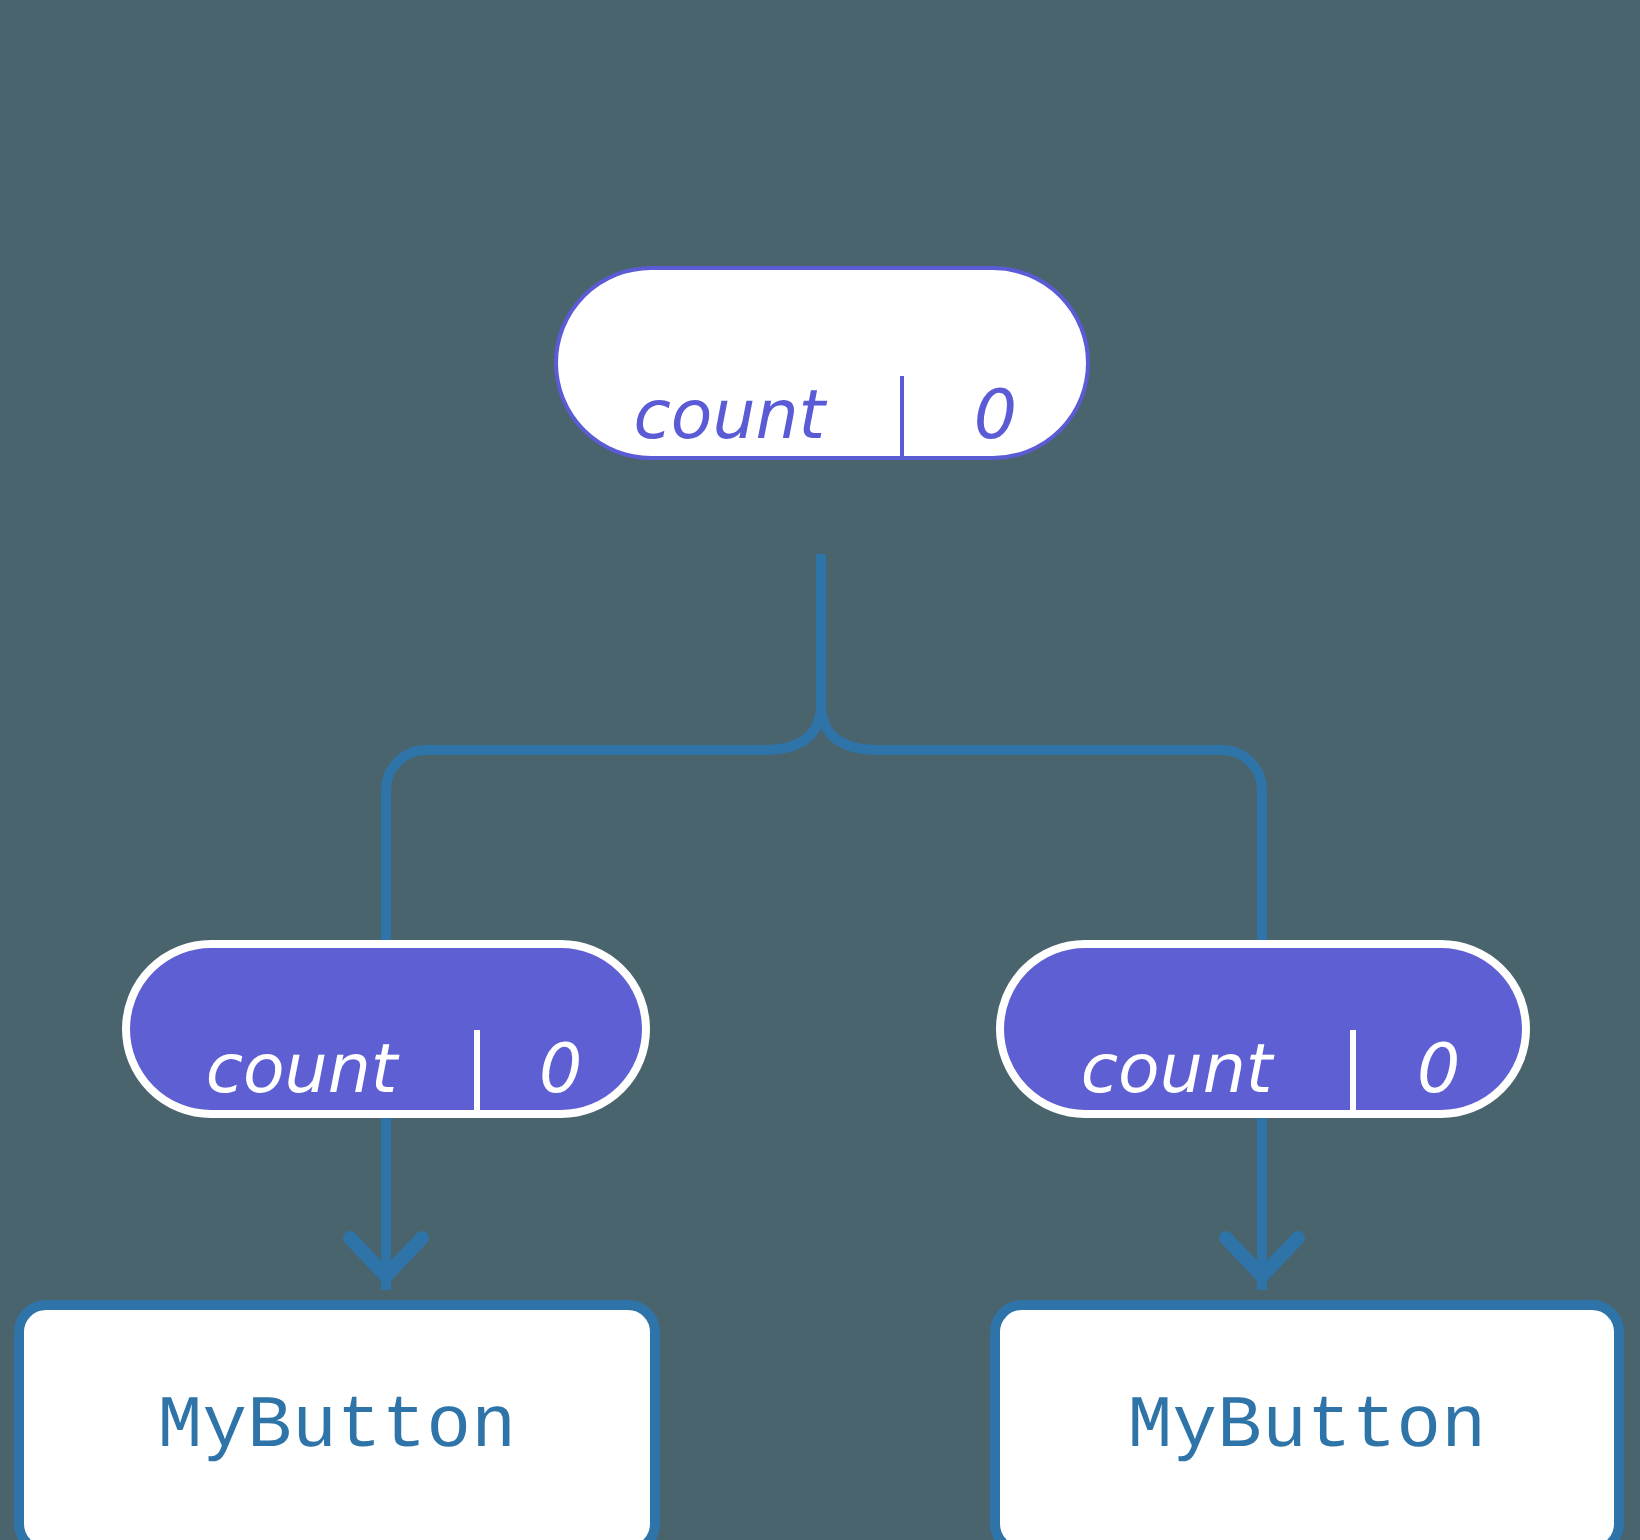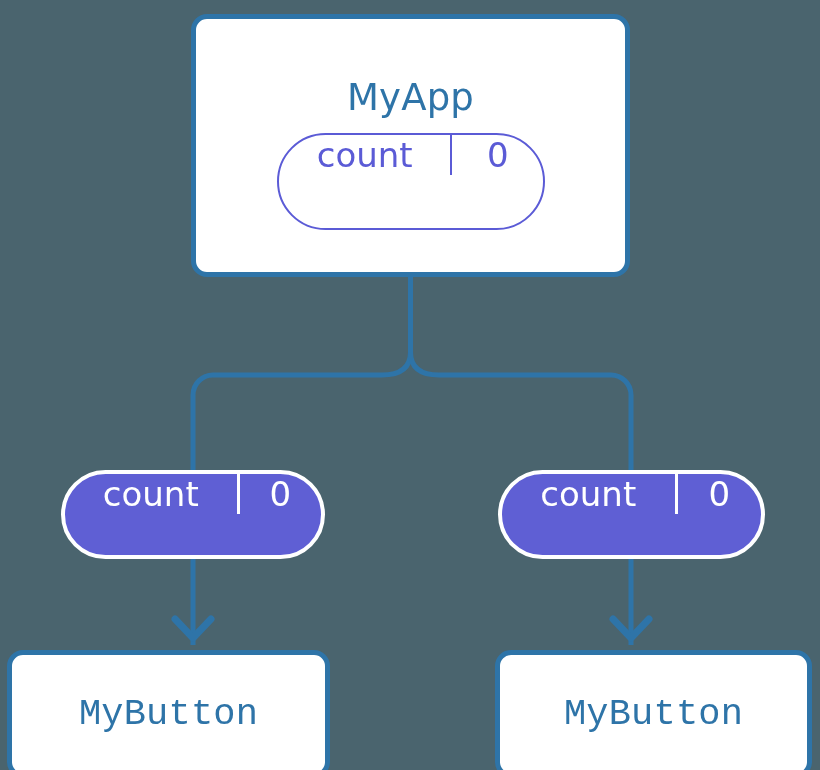--- a/index.html
+++ b/index.html
@@ -80,24 +80,25 @@
     left: 495px;
     top: 650px;
     width: 317px;
     height: 128px;
   }
 
   
   .pill {
     position: absolute;
     display: flex;
-    align-items: flex-start;
+    align-items: flex-end;
     box-sizing: border-box;
     border-radius: 999px;
     overflow: hidden;
+    font-style: italic;
   }
   .pill-key,
   .pill-val {
     display: flex;
     align-items: center;
     justify-content: center;
     font-size: 34px;
     box-sizing: border-box;
   }
 
@@ -166,23 +167,20 @@
     <path d="M410.5 352 C 410.5 368, 400 375, 382 375 L 213 375 A 20 20 0 0 0 193 395 L 193 470" stroke="#2e74a8" stroke-width="5" stroke-linecap="butt"></path>
     <path d="M410.5 352 C 410.5 368, 421 375, 439 375 L 611 375 A 20 20 0 0 1 631 395 L 631 470" stroke="#2e74a8" stroke-width="5" stroke-linecap="butt"></path>
 
     <path d="M193 559 L193 645" stroke="#2e74a8" stroke-width="5" stroke-linecap="butt"></path>
     <path d="M175 619 L193 638 L211 619" stroke="#2e74a8" stroke-width="7" stroke-linecap="round" stroke-linejoin="round"></path>
 
     <path d="M631 559 L631 645" stroke="#2e74a8" stroke-width="5" stroke-linecap="butt"></path>
     <path d="M613 619 L631 638 L649 619" stroke="#2e74a8" stroke-width="7" stroke-linecap="round" stroke-linejoin="round"></path>
   </svg>
 
-  <div class="card" id="root-card">
-    <div class="card-title">MyApp</div>
-  </div>
 
   <div class="pill pill--outline" id="root-pill">
     <div class="pill-key">count</div>
     <div class="pill-val">0</div>
   </div>
 
   <div class="pill pill--filled" id="state-pill-left">
     <div class="pill-key">count</div>
     <div class="pill-val">0</div>
   </div>

